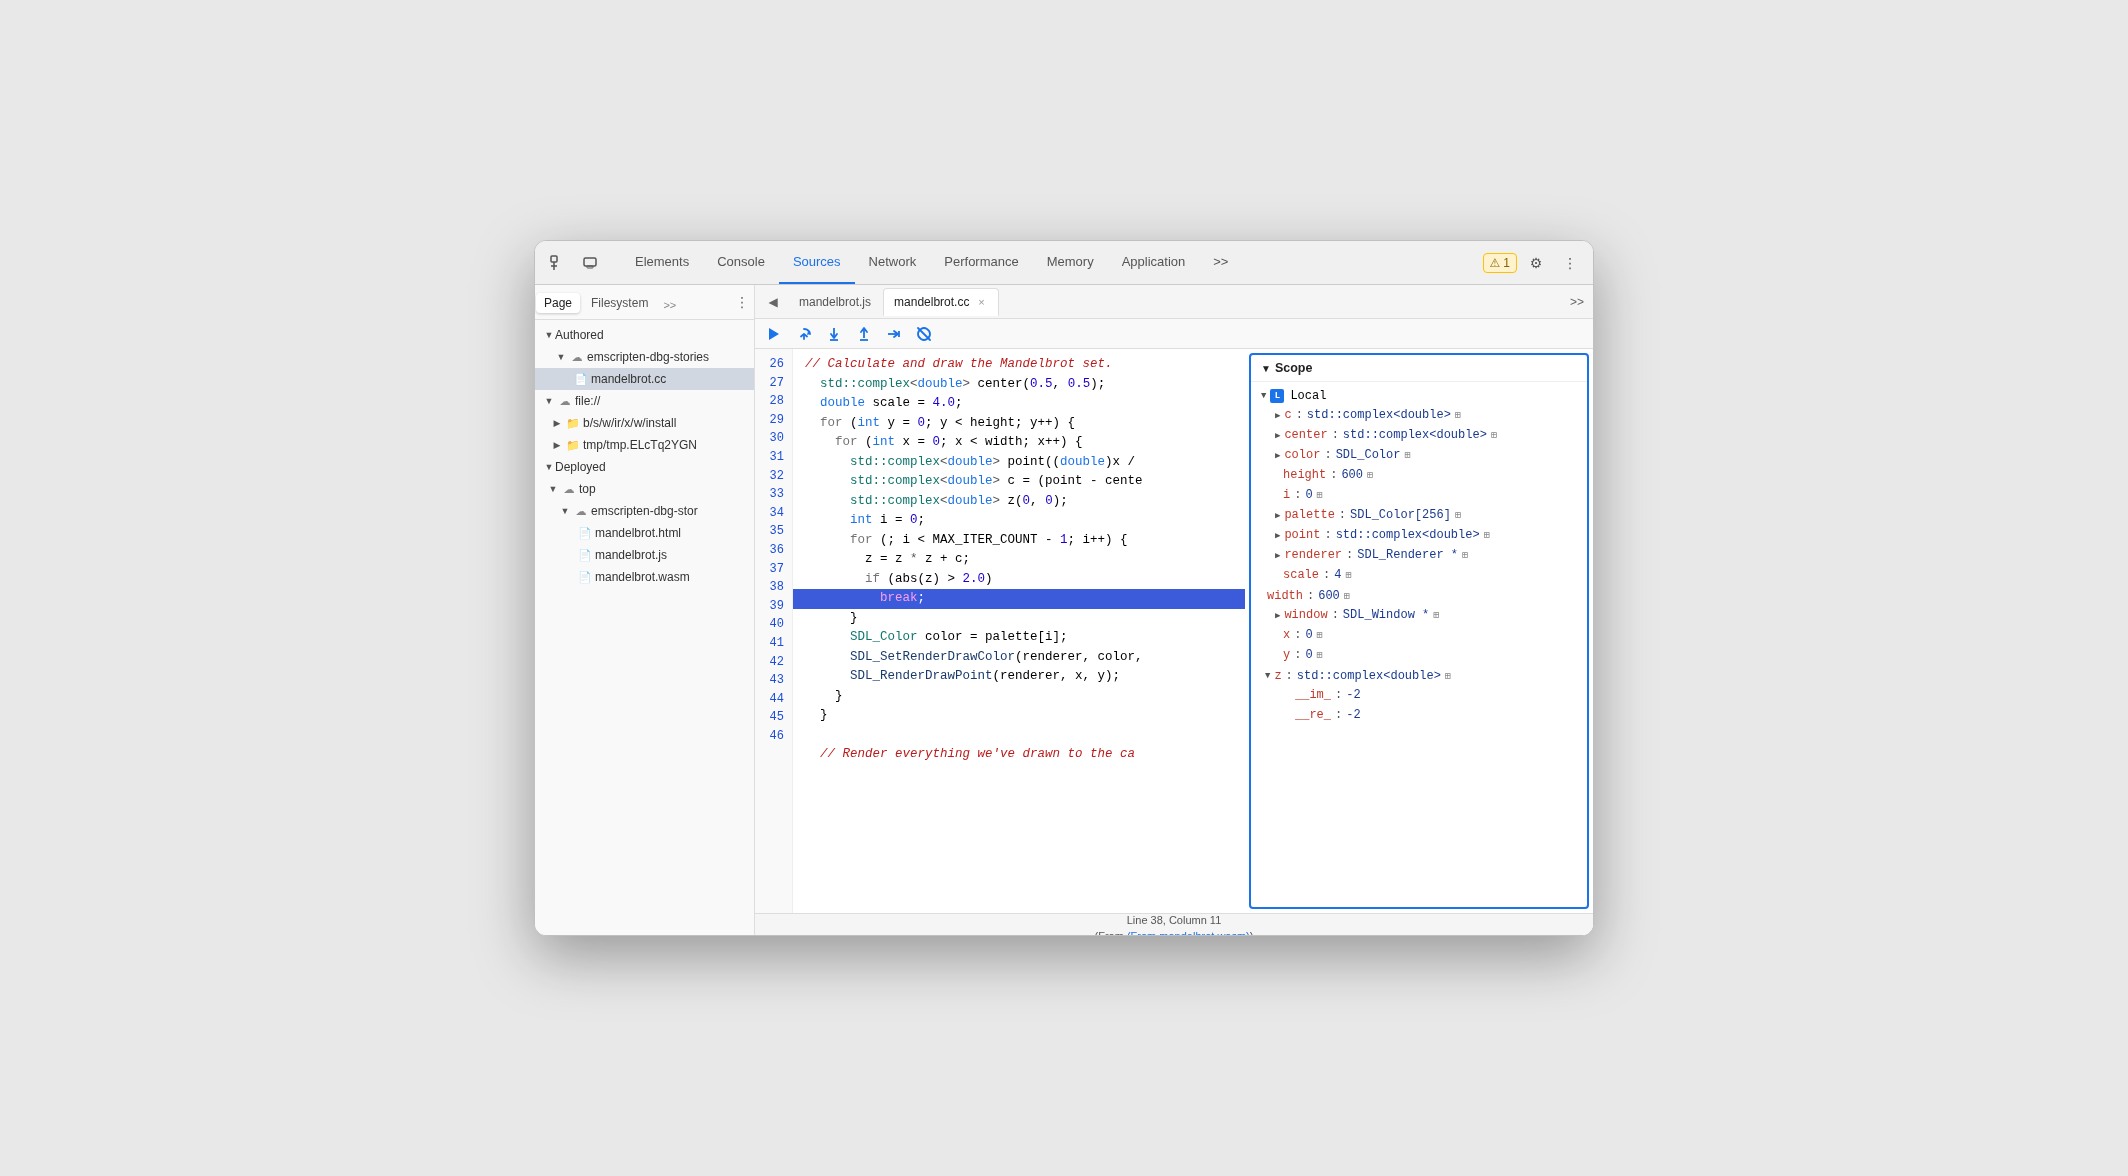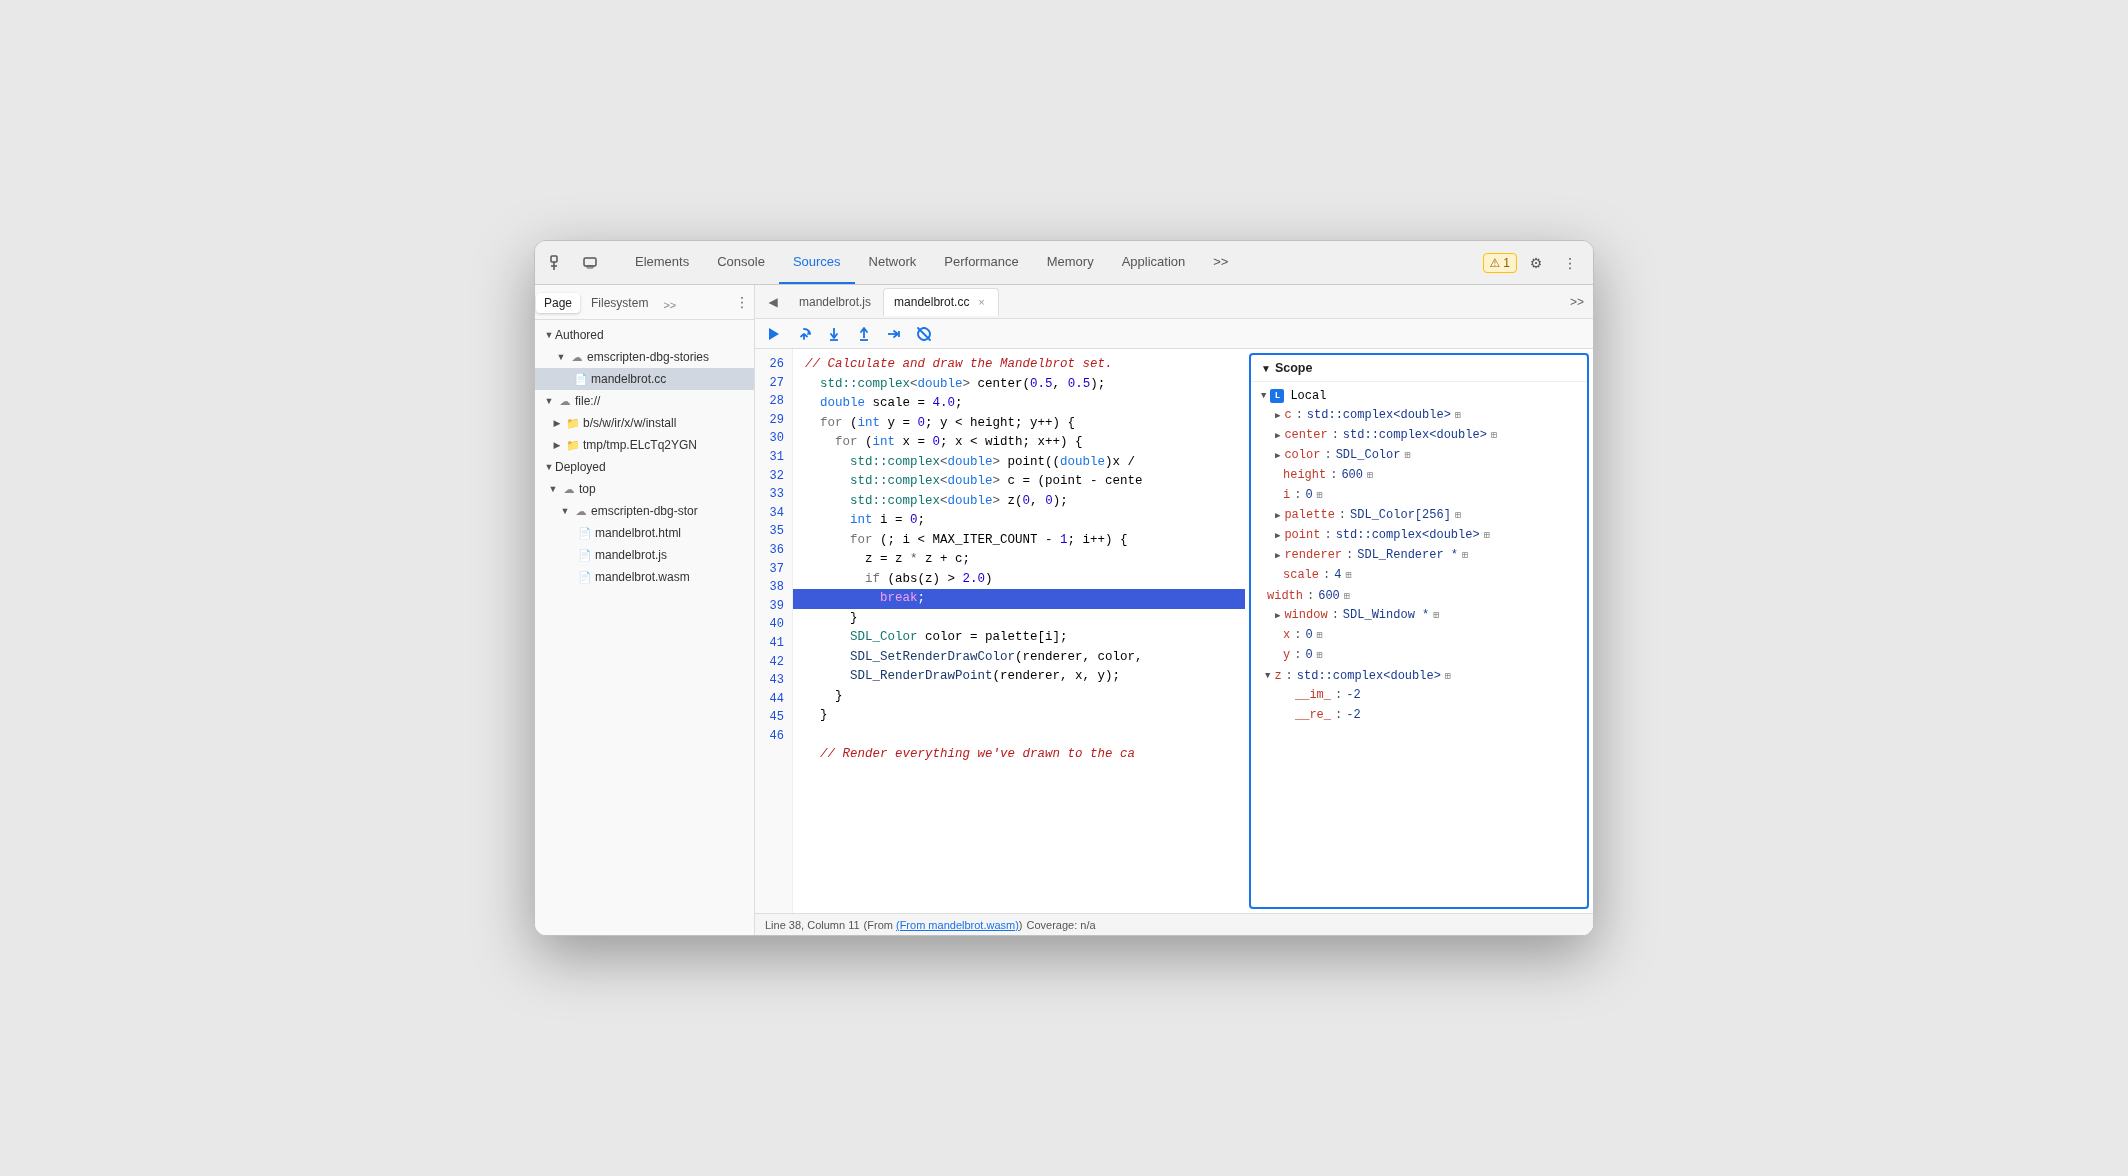--- a/index.html
+++ b/index.html
@@ -348,20 +348,21 @@
     .status-bar {
       height: 22px;
       background: #f5f5f5;
       border-top: 1px solid #ddd;
       display: flex;
       align-items: center;
       padding: 0 10px;
       font-size: 11px;
       color: #555;
       gap: 4px;
+      flex-direction: column;
     }
     .status-bar a { color: #1a73e8; text-decoration: underline; }
 
     
     .scope-panel {
       width: 340px;
       border: 2.5px solid #1a73e8;
       border-radius: 4px;
       background: #fff;
       display: flex;

